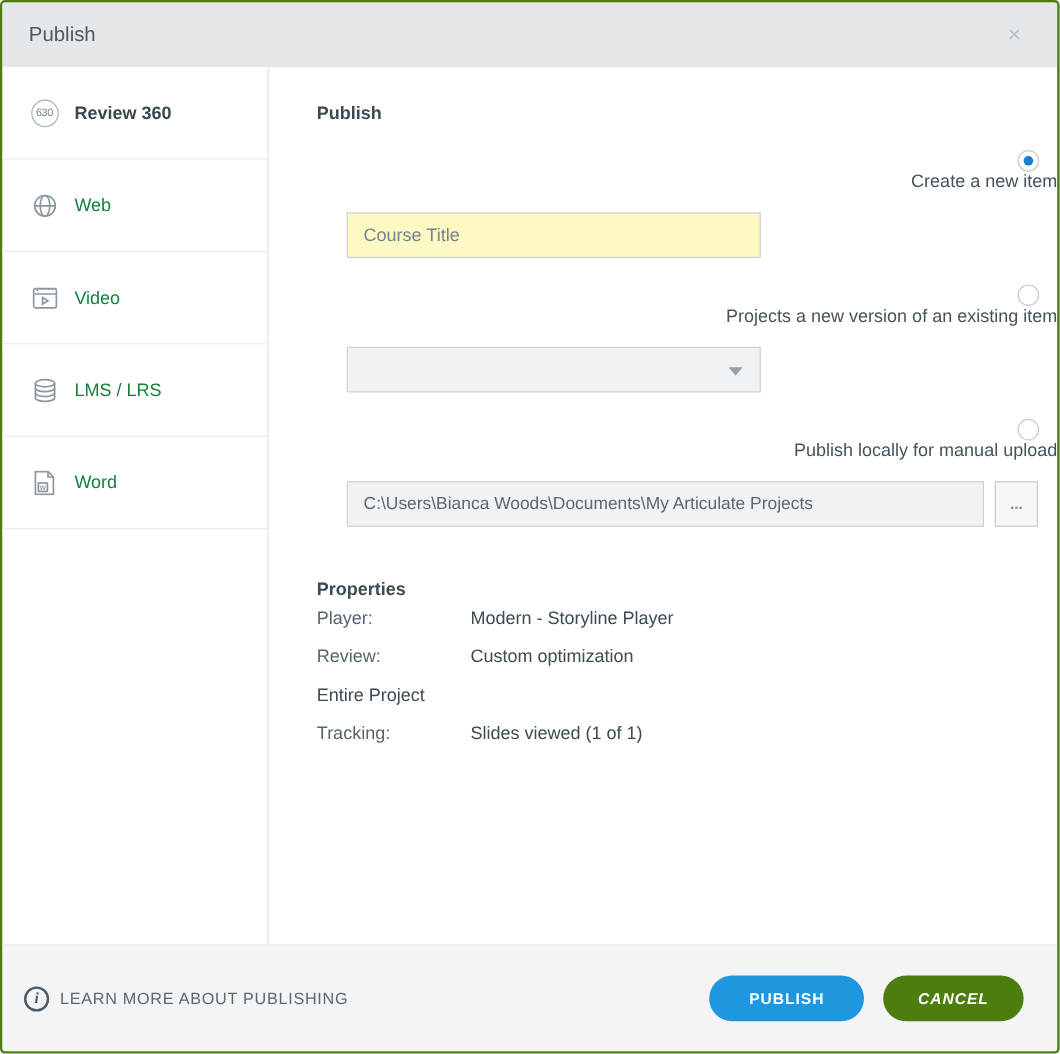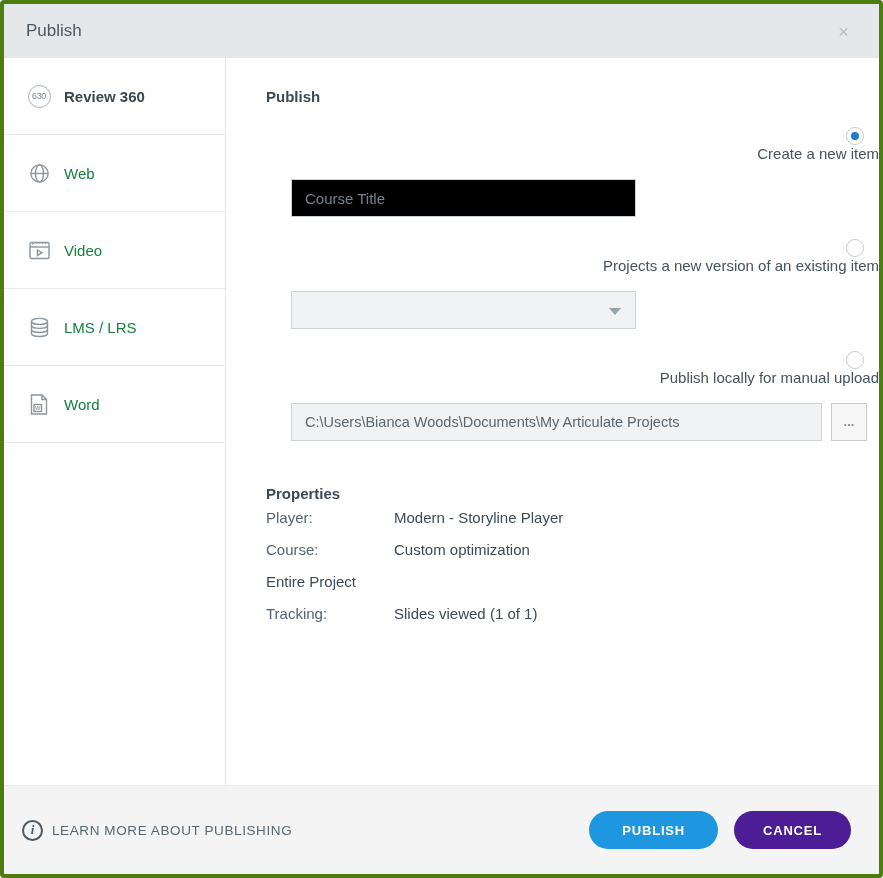--- a/index.html
+++ b/index.html
@@ -1,19 +1,19 @@
 <!DOCTYPE html>
 <html><head>
 <meta charset="utf-8">
 <style>
   * { margin:0; padding:0; box-sizing:border-box; }
   html,body { width:883px; height:878px; font-family:"Liberation Sans", sans-serif; background:#fff; }
   .dialog {
     position:absolute; inset:0; width:883px; height:878px;
-    border:4px solid #4d7c0f; border-radius:4px; overflow:hidden;
+    border:2px solid #4d7c0f; border-radius:4px; overflow:hidden;
     background:#fff; display:flex; flex-direction:column;
   }
   
   .titlebar {
     height:54px; background:#e4e8ea; flex:0 0 auto;
     display:flex; align-items:center; padding:0 24px 0 22px;
   }
   .titlebar .title { font-size:17px; color:#4c5963; }
   .titlebar .close {
     margin-left:auto; font-size:19px; color:#b9bfc4; cursor:pointer;
@@ -46,21 +46,21 @@
     background:#fff; margin-right:15px; flex:0 0 auto; position:relative;
   }
   .radio.checked::after {
     content:""; position:absolute; left:4px; top:4px; width:8px; height:8px;
     border-radius:50%; background:#1c7ed2;
   }
   .opt-label { font-size:15px; color:#45535d; }
   .indent { margin-left:25px; }
   .text-input {
     display:block; width:345px; height:38px; margin-top:17px;
-    border:1px solid #c9d0d6; background:#000000; padding:0 13px;
+    border:1px solid #c9d0d6; background:#fef9c3; padding:0 13px;
     font-family:"Liberation Sans", sans-serif; font-size:15px; color:#75838d;
     outline:none;
   }
   .dropdown {
     width:345px; height:38px; margin-top:17px; background:#f1f2f3;
     border:1px solid #ccd3d9; position:relative; cursor:default;
   }
   .dropdown .caret {
     position:absolute; right:14px; top:16px; width:0; height:0;
     border-left:6px solid transparent; border-right:6px solid transparent;
@@ -95,21 +95,21 @@
     font-size:13px; color:#4b5a64; margin-right:9px; flex:0 0 auto;
   }
   .learn-label { font-size:13.5px; color:#586974; letter-spacing:0.6px; }
   .btns { margin-left:auto; display:flex; align-items:center; }
   .btn {
     height:38px; border:none; border-radius:19px; color:#fff;
     font-family:"Liberation Sans", sans-serif; font-size:13px; font-weight:700;
     letter-spacing:0.8px; cursor:pointer;
   }
   .btn-publish { background:#1e97e0; padding:0 33px; margin-right:16px; }
-  .btn-cancel { background:#4c1d95; padding:0 29px; }
+  .btn-cancel { background:#4d7c0f; padding:0 29px;font-style:italic; }
 </style>
 </head>
 <body>
 
 <div class="dialog">
 
   <div class="titlebar">
     <span class="title">Publish</span>
     <span class="close">×</span>
   </div>
@@ -211,21 +211,21 @@
       </div>
 
       <div class="props">
         <div class="section-heading">Properties</div>
 
         <div class="prop-row">
           <span class="prop-label">Player:</span>
           <span class="prop-value">Modern - Storyline Player</span>
         </div>
         <div class="prop-row">
-          <span class="prop-label">Course:</span>
+          <span class="prop-label">Review:</span>
           <span class="prop-value">Custom optimization</span>
         </div>
         <div class="prop-row">
           <span class="prop-value">Entire Project</span>
         </div>
         <div class="prop-row">
           <span class="prop-label">Tracking:</span>
           <span class="prop-value">Slides viewed (1 of 1)</span>
         </div>
       </div>

